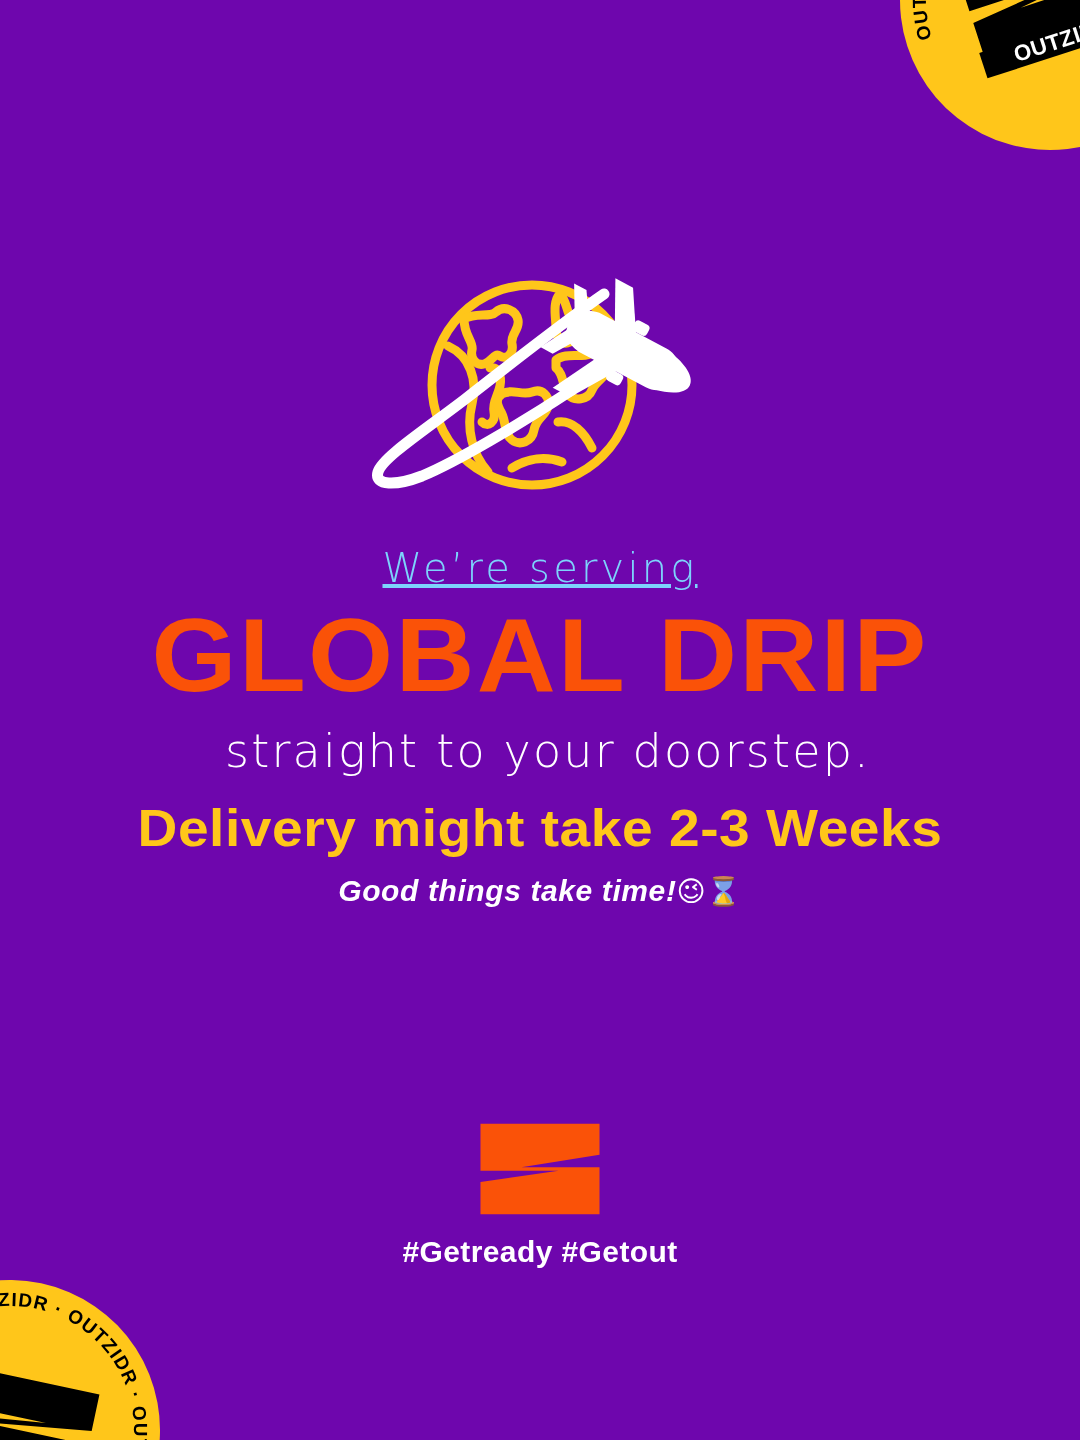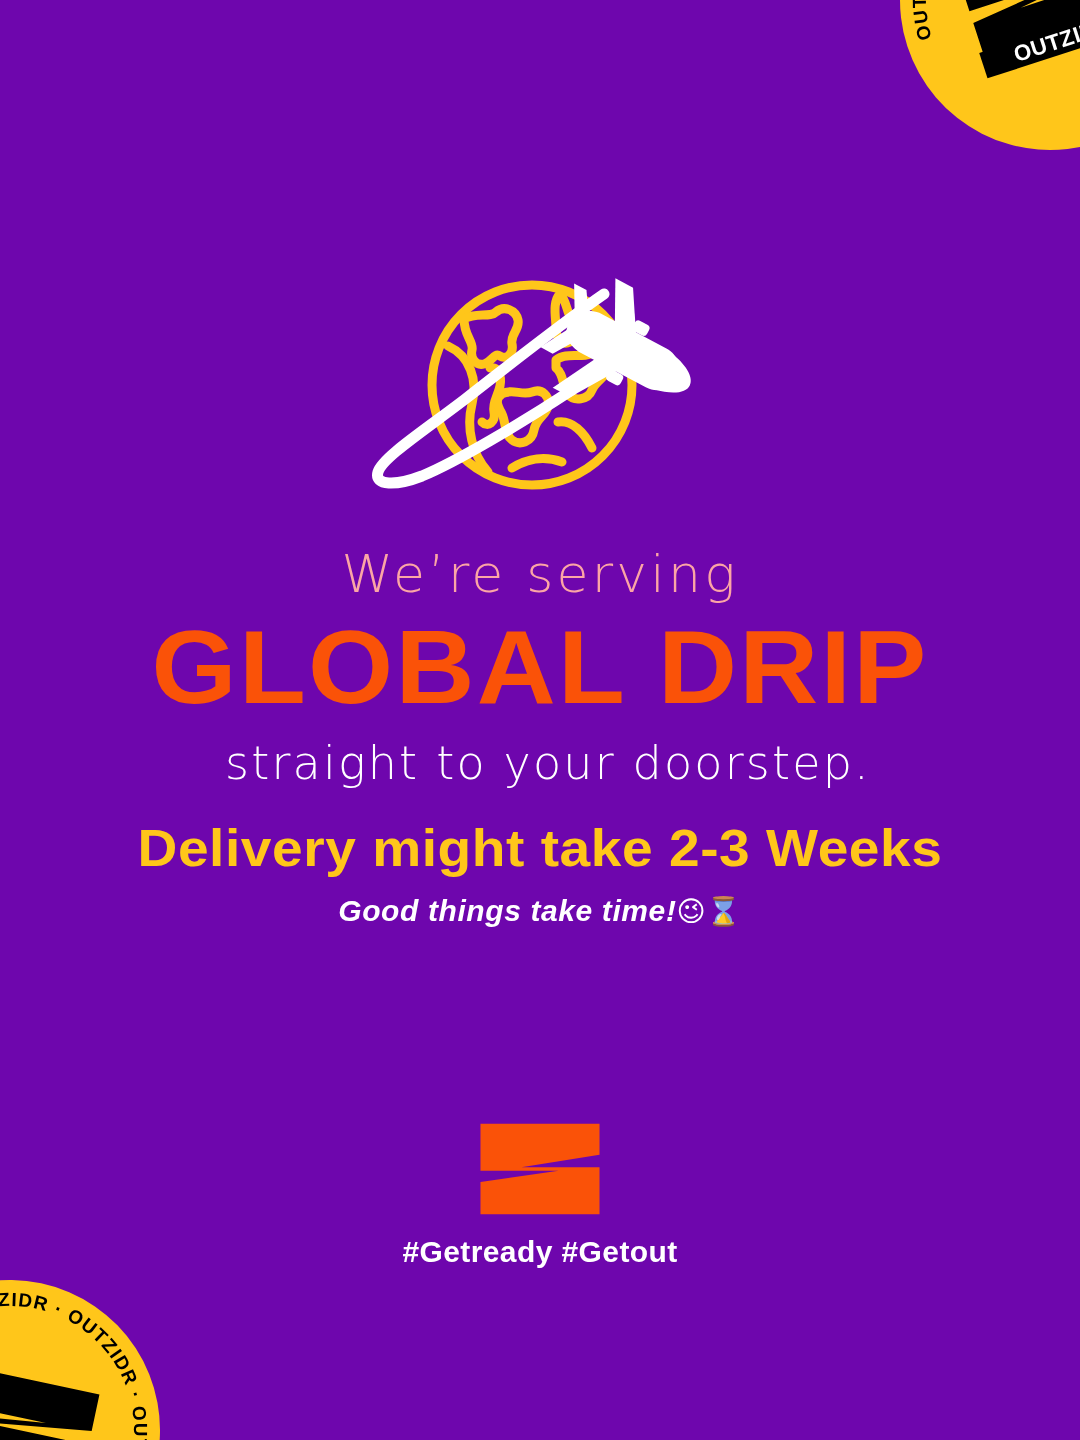--- a/index.html
+++ b/index.html
@@ -66,27 +66,28 @@
 
   
   .copy {
     position: absolute;
     left: 0;
     right: 0;
     top: 548px;
     text-align: center;
   }
   .line-serving {
-    color: #fca5a5;
+    color: #7dd3fc;
     font-family: "DejaVu Sans", sans-serif;
     font-weight: 300;
-    font-size: 52px;
+    font-size: 40px;
     letter-spacing: 3.2px;
     line-height: 1;
     margin: 0;
+    text-decoration: underline;
   }
   .line-headline {
     color: #FA5208;
     font-family: "Liberation Sans Narrow", "Liberation Sans", sans-serif;
     font-weight: bold;
     font-size: 96px;
     line-height: 1;
     letter-spacing: 2px;
     margin: 16px 0 0 0;
     transform: scaleX(1.14) scaleY(1.08);
@@ -101,21 +102,21 @@
     letter-spacing: 2.2px;
     line-height: 1;
     margin: 28px 0 0 16px;
   }
 
   
   .notice {
     position: absolute;
     left: 0;
     right: 0;
-    top: 822px;
+    top: 802px;
     text-align: center;
   }
   .notice-main {
     color: #FFC61A;
     font-family: "Liberation Sans Narrow", "Liberation Sans", sans-serif;
     font-weight: bold;
     font-size: 52px;
     letter-spacing: 0.5px;
     line-height: 1;
     margin: 0;

